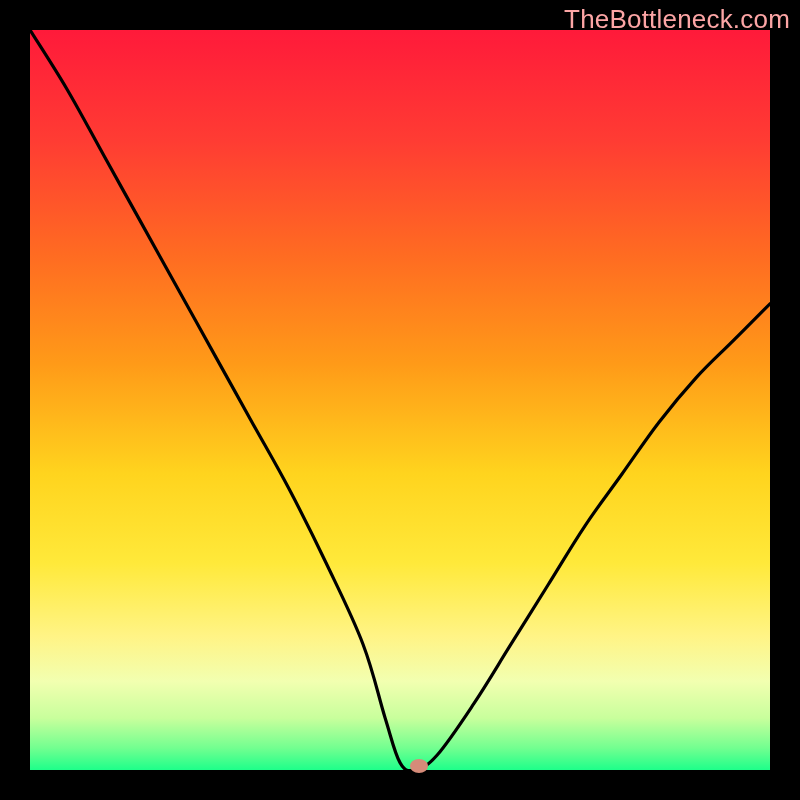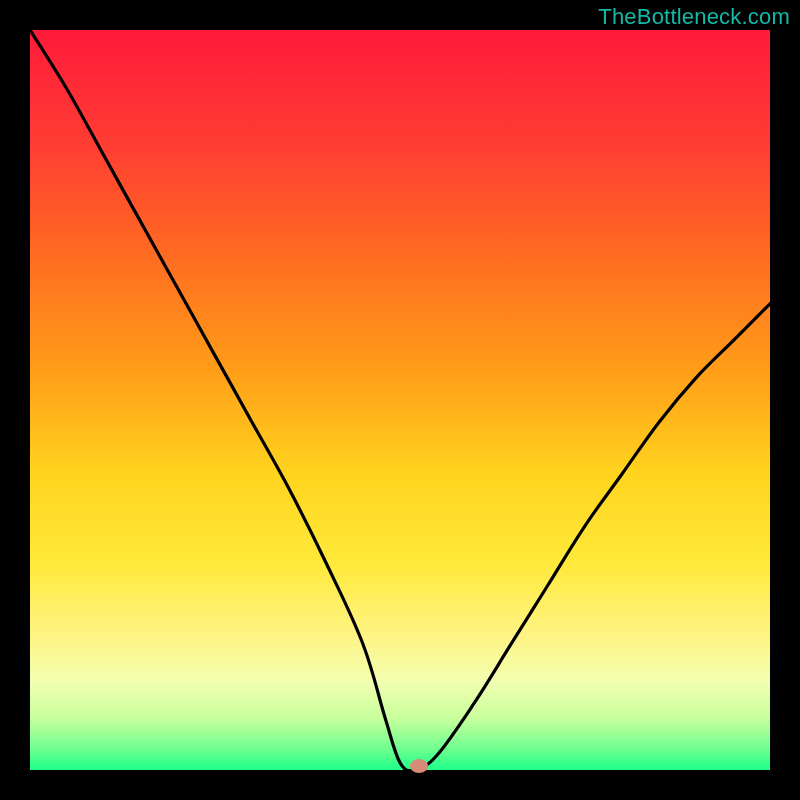--- a/index.html
+++ b/index.html
@@ -36,22 +36,22 @@
       #fff486 82%,
       #f2ffb0 88%,
       #c8ff9c 93%,
       #73ff90 97%,
       #1eff8a 100%);
   }
   .watermark {
     position: absolute;
     top: 4px;
     right: 10px;
-    color: #14b8a6;
-    font-size: 22px;
+    color: #fca5a5;
+    font-size: 26px;
     letter-spacing: 0.2px;
     user-select: none;
   }
   svg.curve {
     position: absolute;
     left: 0;
     top: 0;
     width: 740px;
     height: 740px;
   }

